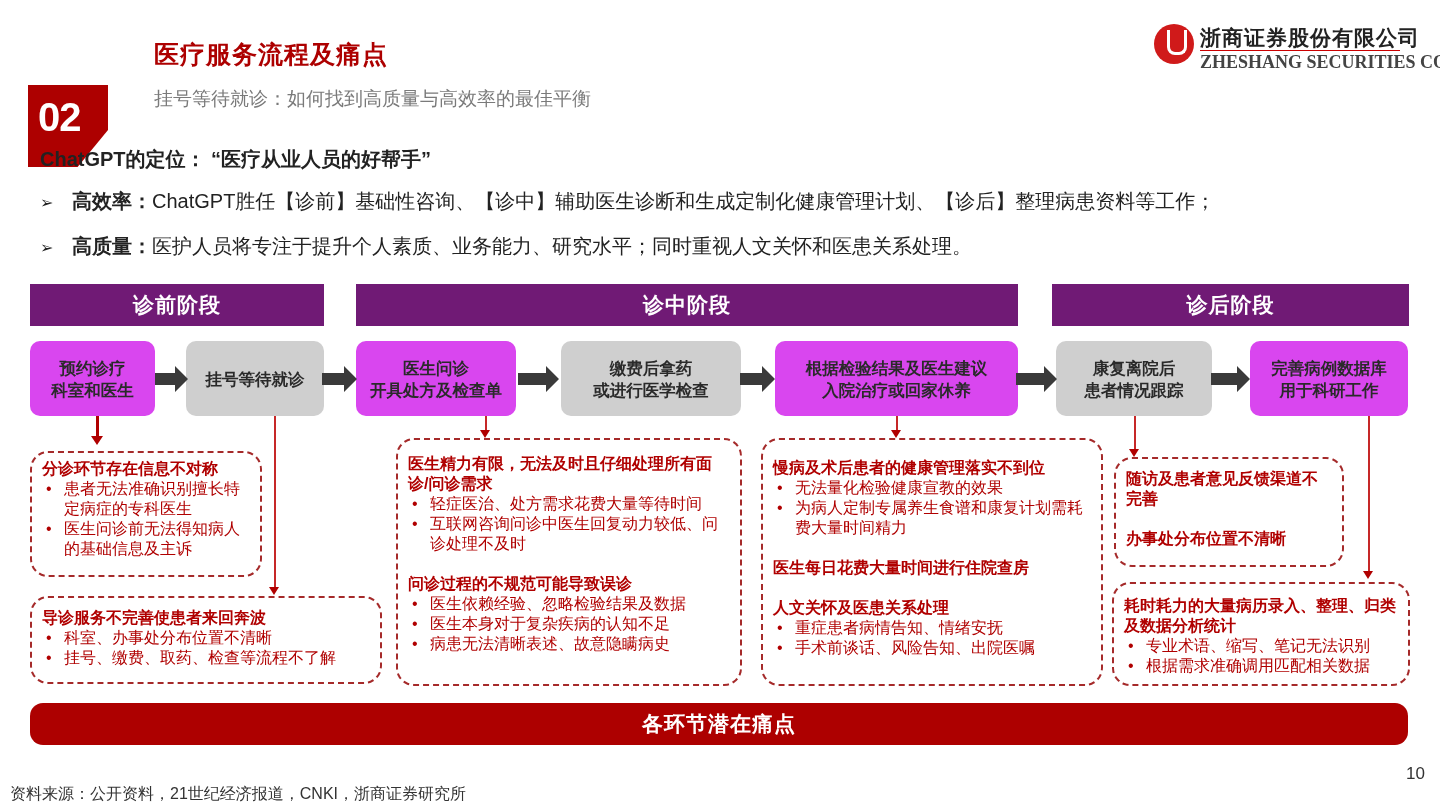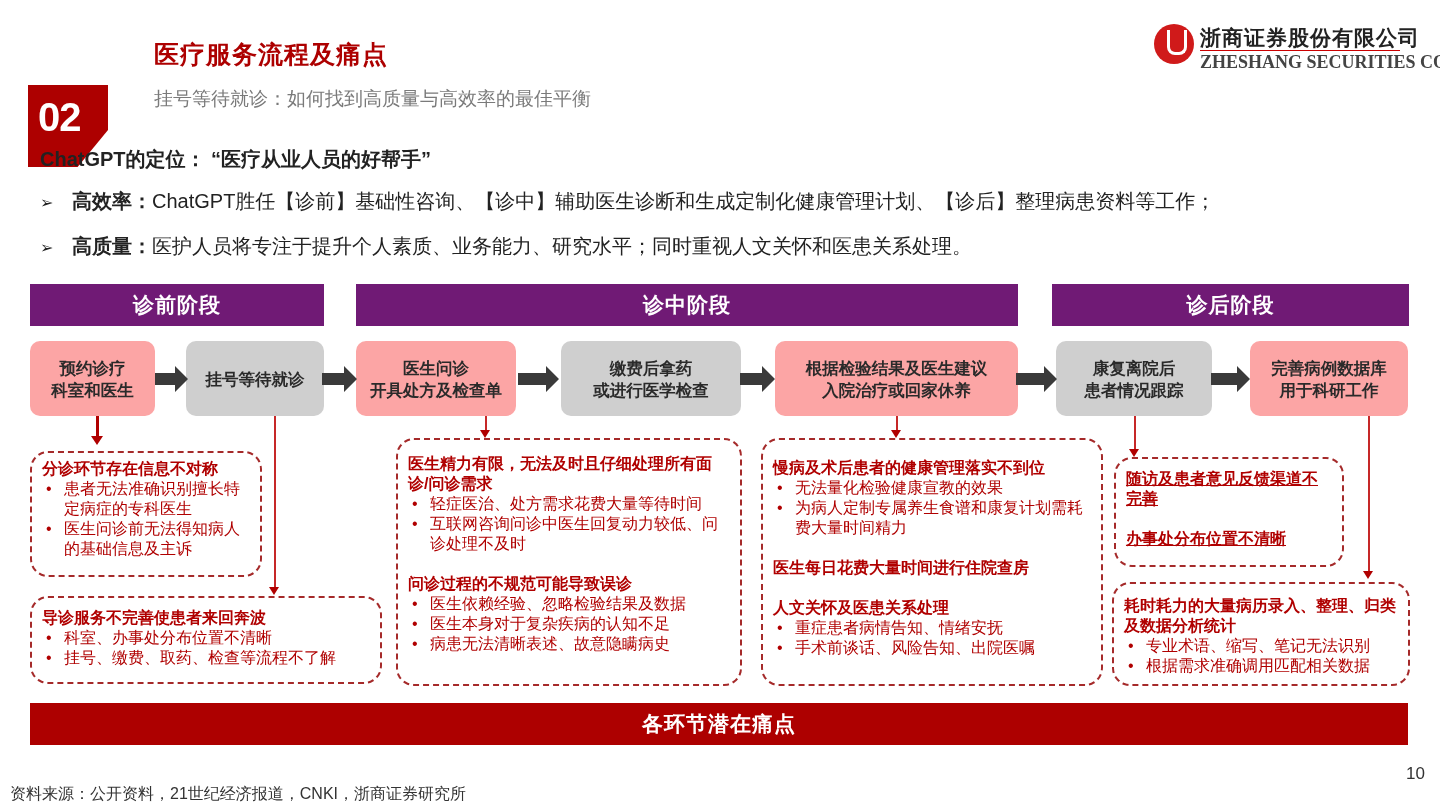--- a/index.html
+++ b/index.html
@@ -28,41 +28,41 @@
   .bullet-line .arrow { display: inline-block; width: 32px; font-size: 16px; }
   .bullet-line b { font-weight: 700; }
 
   
   .stage { top: 284px; height: 42px; background: #701a75; color: #fff; font-size: 21px; font-weight: 700;
     display: flex; align-items: center; justify-content: center; letter-spacing: 1px; }
 
   
   .step { top: 341px; height: 75px; border-radius: 10px; display: flex; align-items: center; justify-content: center;
     text-align: center; font-size: 16.5px; font-weight: 700; color: #2a2a2a; line-height: 22px; white-space: pre-line; }
-  .step.light { background: #fca5a5; }
+  .step.light { background: #d946ef; }
   .step.dark { background: #cfcfcf; }
 
   .harrow { top: 366px; height: 26px; }
   .harrow svg { display: block; }
 
   
   .vline { width: 1.5px; background: #c62828; }
   .vhead { width: 0; height: 0; border-left: 6px solid transparent; border-right: 6px solid transparent; border-top: 9px solid #b00000; }
 
   
   .pain { border: 2px dashed #a52a2a; border-radius: 18px; padding: 6px 10px; color: #b00000; font-size: 16px; line-height: 20px; background: #fff; }
   .pain .ph { font-weight: 700; color: #b00000; }
   .pain ul { list-style: none; }
   .pain li { position: relative; padding-left: 22px; }
   .pain li::before { content: "•"; position: absolute; left: 4px; top: 0; color: #b00000; }
   .pain .gap { height: 20px; }
 
   
   .bottom-bar { left: 30px; top: 703px; width: 1378px; height: 42px; background: #ad0000; color: #fff; font-weight: 700;
-    font-size: 21px; display: flex; align-items: center; justify-content: center; letter-spacing: 1px; }
+    font-size: 21px; display: flex; align-items: center; justify-content: center; letter-spacing: 1px; border-radius: 13px; }
 
   .source { left: 10px; top: 784px; font-size: 16px; color: #333; }
   .page-num { left: 1406px; top: 764px; font-size: 17px; color: #333; }
 </style>
 </head>
 <body>
 
 <div class="abs sec-badge">
   <span>02</span>
 </div>
@@ -191,21 +191,21 @@
   <div class="gap"></div>
   <div class="ph">医生每日花费大量时间进行住院查房</div>
   <div class="gap"></div>
   <div class="ph">人文关怀及医患关系处理</div>
   <ul>
     <li>重症患者病情告知、情绪安抚</li>
     <li>手术前谈话、风险告知、出院医嘱</li>
   </ul>
 </div>
 
-<div class="abs pain" style="left:1114px;top:457px;width:230px;height:110px;padding-top:10px;text-decoration:underline;">
+<div class="abs pain" style="left:1114px;top:457px;width:230px;height:110px;padding-top:10px;">
   <div class="ph">随访及患者意见反馈渠道不完善</div>
   <div class="gap"></div>
   <div class="ph">办事处分布位置不清晰</div>
 </div>
 
 <div class="abs pain" style="left:1112px;top:582px;width:298px;height:104px;padding-top:12px;">
   <div class="ph">耗时耗力的大量病历录入、整理、归类及数据分析统计</div>
   <ul>
     <li>专业术语、缩写、笔记无法识别</li>
     <li>根据需求准确调用匹配相关数据</li>

